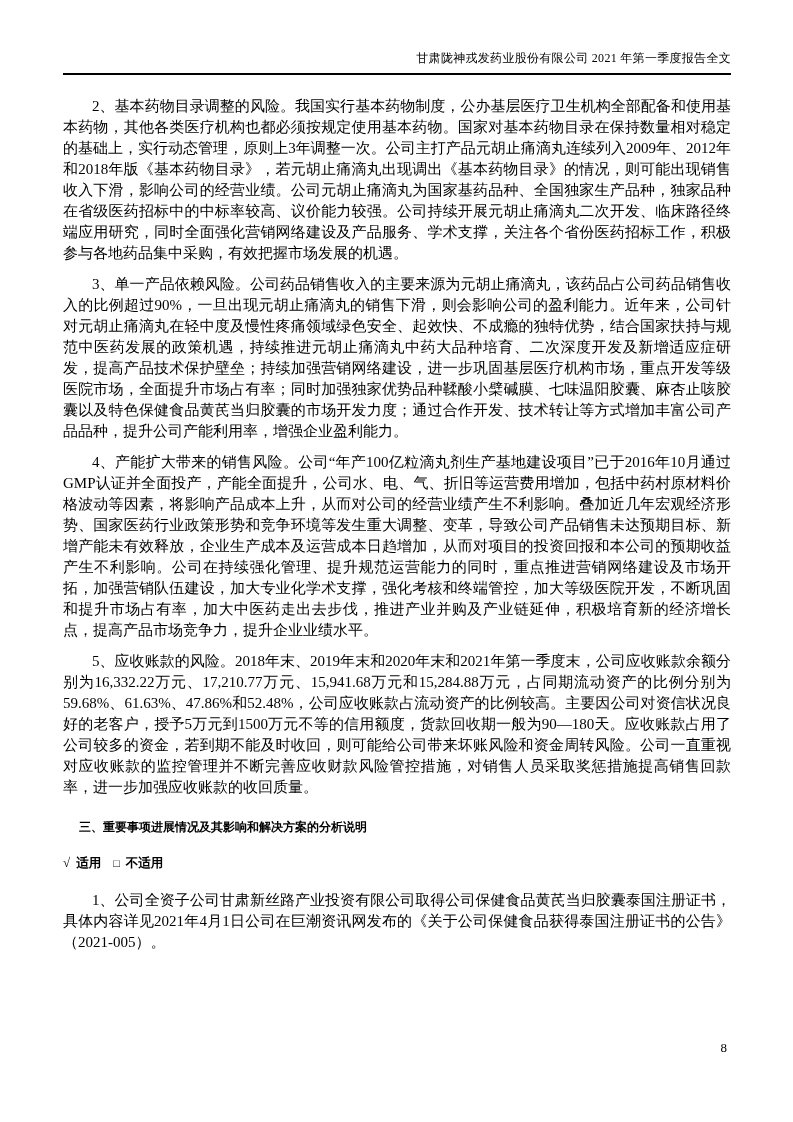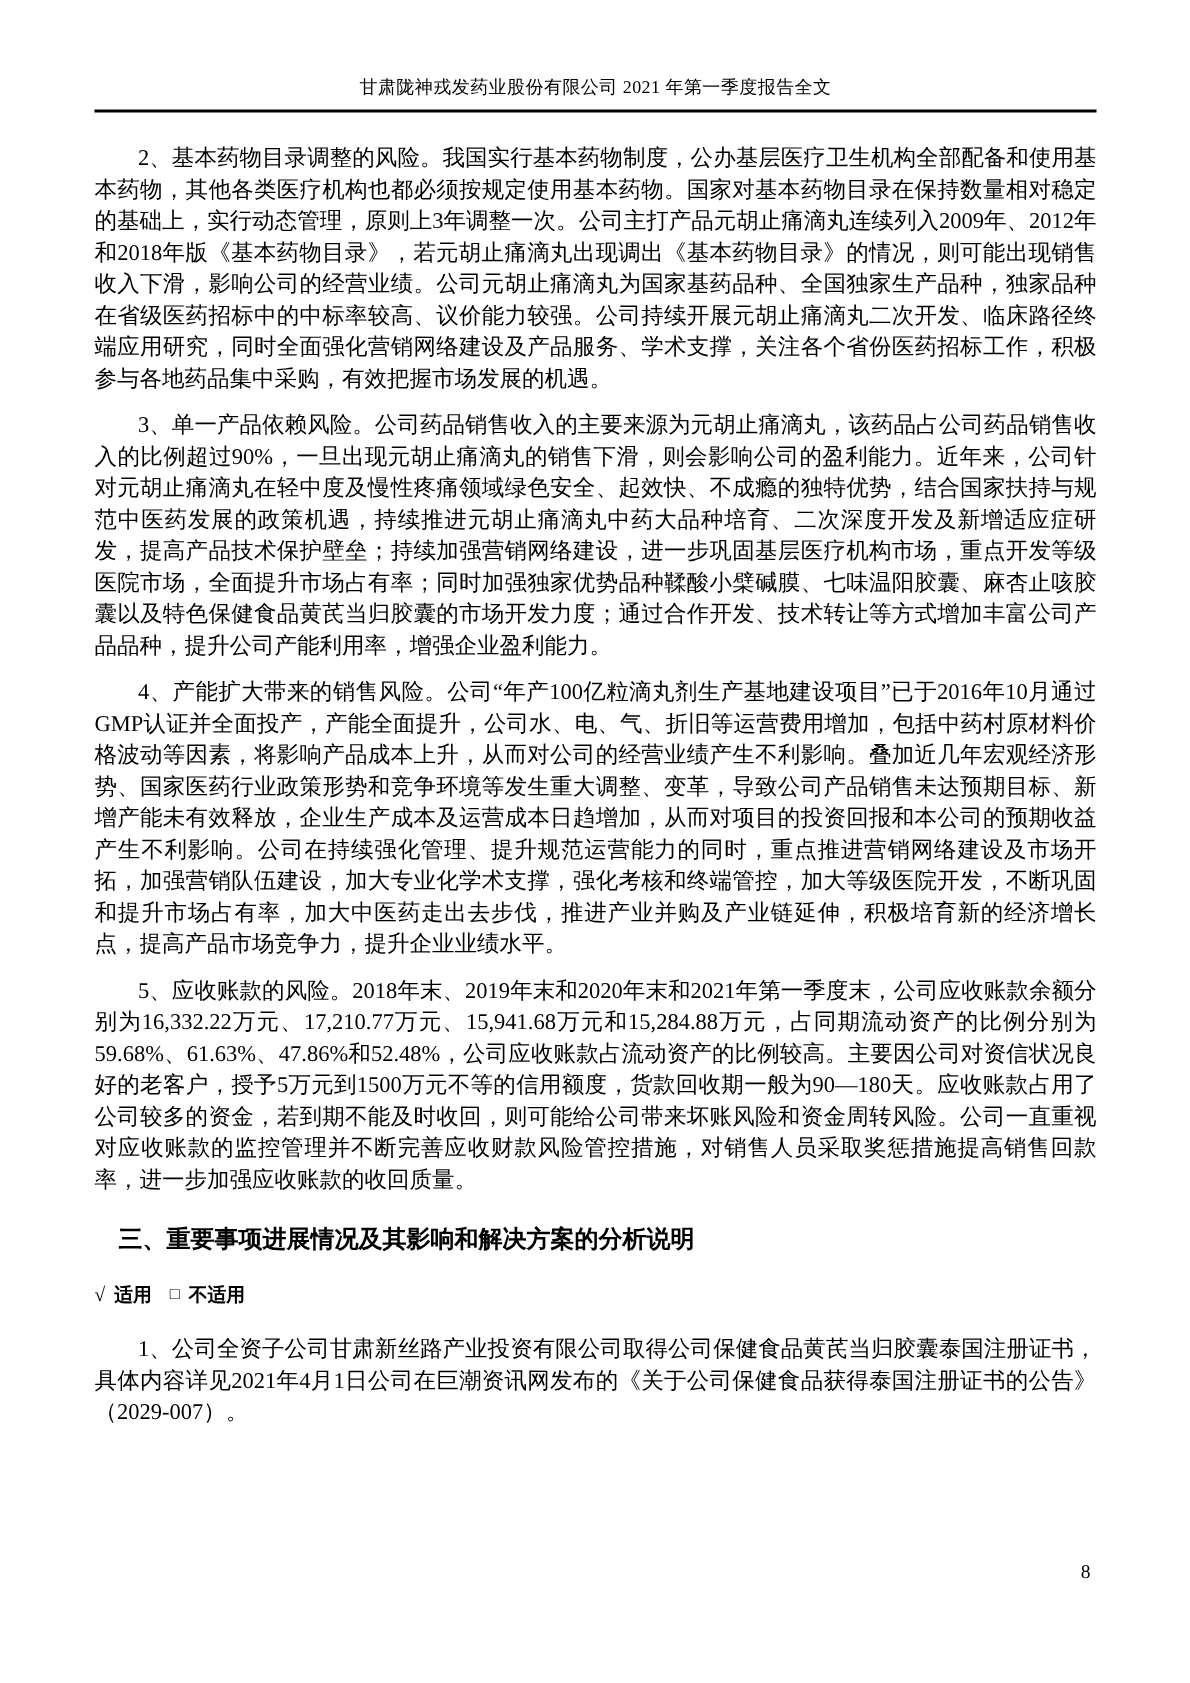--- a/index.html
+++ b/index.html
@@ -21,36 +21,36 @@
     left: 63px;
     top: 50px;
     width: 668px;
   }
   .header-bar {
     border-bottom: 2px solid #000000;
     padding-bottom: 7px;
     margin-bottom: 21px;
   }
   .header-title {
-    text-align: center;
+    text-align: right;
     font-size: 12px;
     line-height: 16px;
     color: #000000;
     letter-spacing: 0.3px;
   }
   p.body-para {
     font-size: 15px;
     line-height: 21px;
     text-align: justify;
     text-indent: 29px;
     margin: 0 0 10px 0;
     color: #000000;
   }
   h2.section-heading {
-    font-size: 16px;
+    font-size: 12px;
     line-height: 22px;
     font-weight: bold;
     margin: 18px 0 0 16px;
     color: #000000;
   }
   .applicability-row {
     margin: 17px 0 19px 0;
     font-size: 12.5px;
     line-height: 16px;
     color: #000000;
@@ -98,19 +98,19 @@
 
     <h2 class="section-heading">三、重要事项进展情况及其影响和解决方案的分析说明</h2>
 
     <div class="applicability-row">
       <span class="check-glyph">√</span>
       <span class="label">适用</span>
       <span class="box-glyph">□</span>
       <span class="label">不适用</span>
     </div>
 
-    <p class="body-para">1、公司全资子公司甘肃新丝路产业投资有限公司取得公司保健食品黄芪当归胶囊泰国注册证书，具体内容详见2021年4月1日公司在巨潮资讯网发布的《关于公司保健食品获得泰国注册证书的公告》（2029-007）。</p>
+    <p class="body-para">1、公司全资子公司甘肃新丝路产业投资有限公司取得公司保健食品黄芪当归胶囊泰国注册证书，具体内容详见2021年4月1日公司在巨潮资讯网发布的《关于公司保健食品获得泰国注册证书的公告》（2021-005）。</p>
 
 
   </div>
 
   <div class="page-number">8</div>
 </div>
 
 </body></html>

